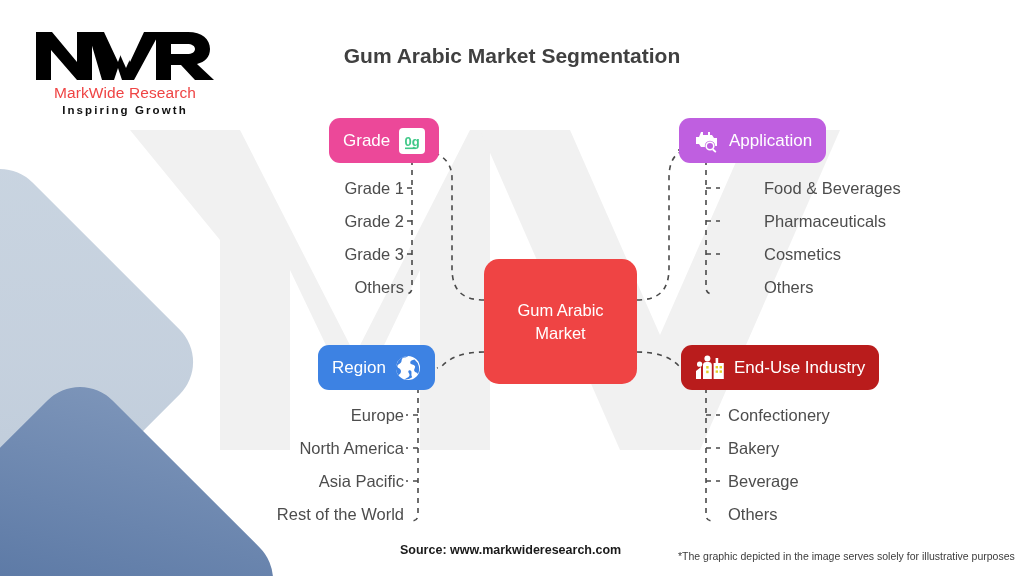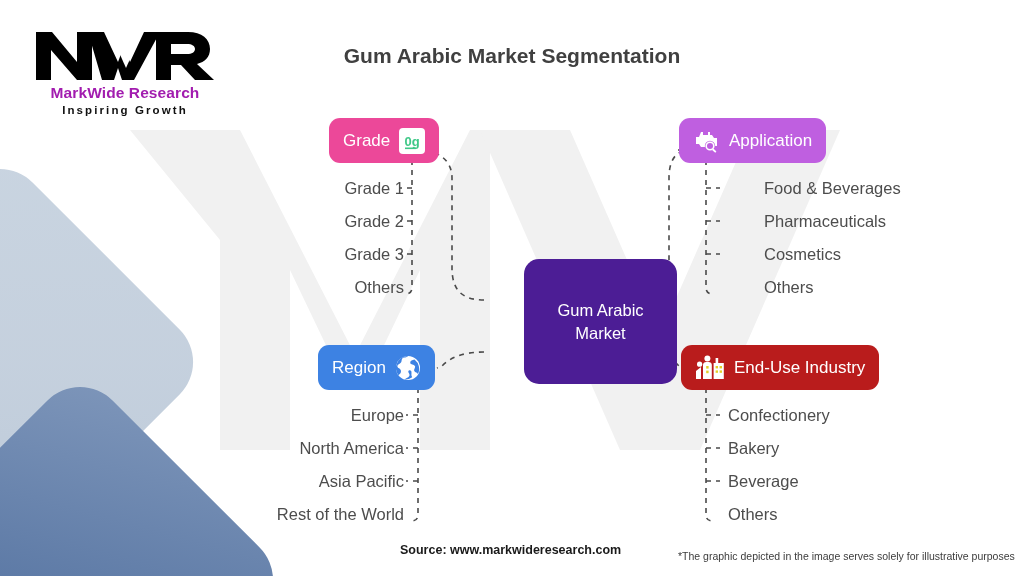--- a/index.html
+++ b/index.html
@@ -53,22 +53,22 @@
   #logo-block {
     position: absolute;
     left: 30px;
     top: 28px;
     width: 190px;
     text-align: center;
   }
   #logo-mark { display: block; }
   .logo-name {
     font-size: 15.5px;
-    font-weight: bold;
-    color: #a21caf;
+    font-weight: normal;
+    color: #ef4444;
     letter-spacing: .1px;
     margin-top: 1px;
     white-space: nowrap;
   }
   .logo-tag {
     font-size: 11.5px;
     font-weight: bold;
     color: #111111;
     letter-spacing: 2.1px;
     margin-top: 2px;
@@ -97,26 +97,25 @@
     pointer-events: none;
   }
 
   
   #center-node {
     position: absolute;
     left: 484px;
     top: 259px;
     width: 153px;
     height: 125px;
-    background: #4c1d95;
+    background: #ef4444;
     border-radius: 15px;
     display: flex;
     align-items: center;
     justify-content: center;
-    margin-left: 40px;
   }
   #center-node .center-label {
     color: #ffffff;
     font-size: 16.5px;
     line-height: 23px;
     text-align: center;
     max-width: 120px;
   }
 
   

